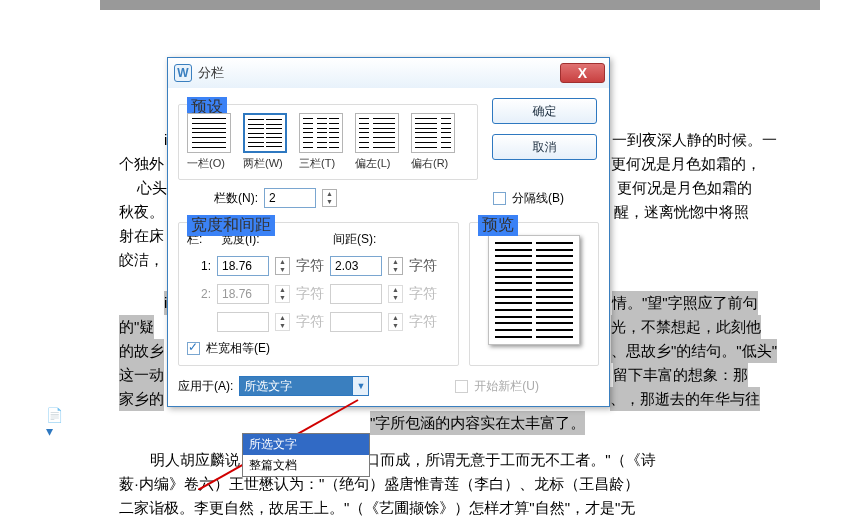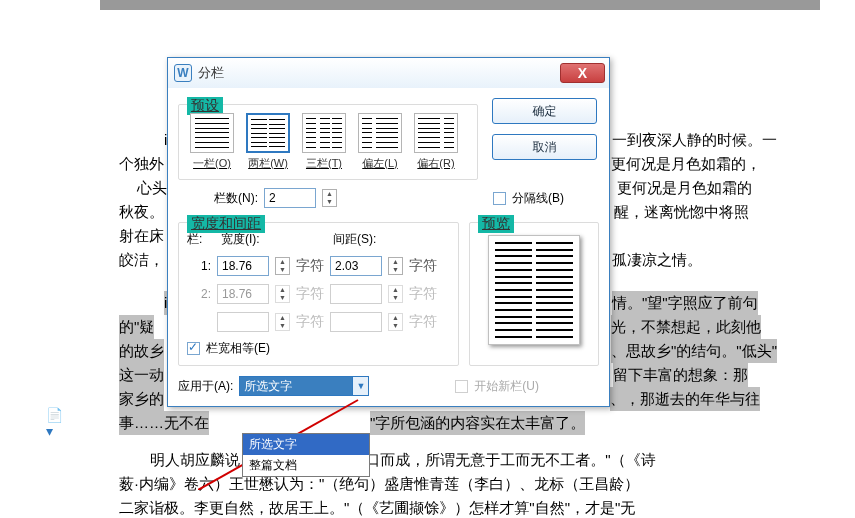--- a/index.html
+++ b/index.html
@@ -12,28 +12,28 @@
 
   .dialog { position: absolute; top: 57px; left: 167px; width: 443px; background: #fff; border: 1px solid #3a7fbf; box-shadow: 2px 2px 6px rgba(0,0,0,.3); }
   .titlebar { height: 30px; background: linear-gradient(to bottom, #ffffff, #e8f2fb); display: flex; align-items: center; padding-left: 6px; }
   .titlebar-icon { width: 18px; height: 18px; border: 1px solid #3a7fbf; border-radius: 3px; display: flex; align-items: center; justify-content: center; color: #3a7fbf; font-size: 12px; font-weight: bold; background: #eaf3fb; }
   .titlebar-title { margin-left: 6px; font-size: 13px; color: #333; }
   .close-btn { margin-left: auto; width: 45px; height: 20px; margin-right: 4px; display: flex; align-items: center; justify-content: center; border-radius: 3px; background: linear-gradient(to bottom,#e07272,#c84040); color:#fff; font-size: 14px; font-weight: bold; border:1px solid #a03030; }
 
   .body { padding: 8px 10px 10px 10px; position: relative; }
 
   .group { border: 1px solid #dcdcdc; border-radius: 2px; padding: 8px; position: relative; margin-top: 8px; }
-  .group-label { position: absolute; top: -8px; left: 8px; background: #14b8a6; padding: 0 4px; font-size: 14px; color: #333; text-decoration: underline; }
+  .group-label { position: absolute; top: -8px; left: 8px; background: #3b82f6; padding: 0 4px; font-size: 16px; color: #333; }
 
   .btn { width: 105px; height: 26px; border: 1px solid #2e78c0; border-radius: 3px; background: linear-gradient(to bottom, #ffffff, #e6f0fa); display:flex; align-items:center; justify-content:center; font-size:12px; color:#234; }
   .btn + .btn { margin-top: 10px; }
   .rightbtns { position:absolute; top: 10px; right: 12px; }
 
   .preset-row { display:flex; gap: 6px; }
-  .preset { display:flex; flex-direction:column; align-items:center; width: 50px; text-decoration: underline; }
+  .preset { display:flex; flex-direction:column; width: 50px; }
   .preset .thumb { width: 44px; height: 40px; border: 1px solid #b5b5b5; background:#fff; position:relative; }
   .preset.sel .thumb { border: 2px solid #2e78c0; }
   .preset .cap { font-size: 11px; margin-top: 3px; color:#333; }
   
   .th-lines { position:absolute; top:4px; bottom:4px; display:flex; flex-direction:column; justify-content: space-between; }
   .th-lines span { height:1px; background:#000; }
 
   .row { display:flex; align-items:center; margin-top: 8px; gap: 6px; }
   .lbl { font-size: 12px; }
   .num { width: 52px; height: 20px; border: 1px solid #7aa6d0; background:#fff; font-size:12px; padding-left:4px; display:flex; align-items:center; justify-content:space-between; }
@@ -71,32 +71,30 @@
   <span class="bgtext" style="top:128px; left:164px;">i</span>
   <span class="bgtext" style="top:128px; left:612px;">一到夜深人静的时候。一</span>
   <span class="bgtext" style="top:152px; left:119px;">个独外</span>
   <span class="bgtext" style="top:152px; left:611px;">更何况是月色如霜的，</span>
   <span class="bgtext" style="top:176px; left:137px;">心头就</span>
   <span class="bgtext" style="top:176px; left:617px;">更何况是月色如霜的</span>
   <span class="bgtext" style="top:200px; left:119px;">秋夜。</span>
   <span class="bgtext" style="top:200px; left:614px;">醒，迷离恍惚中将照</span>
   <span class="bgtext" style="top:224px; left:119px;">射在床</span>
   <span class="bgtext" style="top:248px; left:119px;">皎洁，</span>
-  <span class="bgtext" style="top:248px; left:612px;">孤凄凉之情。</span>
   <span class="bgtext selected" style="top:291px; left:164px;">i</span>
   <span class="bgtext selected" style="top:291px; left:612px;">情。"望"字照应了前句</span>
   <span class="bgtext selected" style="top:315px; left:119px;">的"疑</span>
   <span class="bgtext selected" style="top:315px; left:611px;">光，不禁想起，此刻他</span>
   <span class="bgtext selected" style="top:339px; left:119px;">的故乡</span>
   <span class="bgtext selected" style="top:339px; left:611px;">、思故乡"的结句。"低头"</span>
   <span class="bgtext selected" style="top:363px; left:119px;">这一动</span>
   <span class="bgtext selected" style="top:363px; left:613px;">留下丰富的想象：那</span>
   <span class="bgtext selected" style="top:387px; left:119px;">家乡的</span>
   <span class="bgtext selected" style="top:387px; left:610px;">、，那逝去的年华与往</span>
-  <span class="bgtext selected" style="top:411px; left:119px;">事……无不在</span>
   <span class="bgtext selected" style="top:411px; left:370px;">"字所包涵的内容实在太丰富了。</span>
 
   <span class="bgtext" style="top:448px; left:150px;">明人胡应麟说："太白诸绝句，信口而成，所谓无意于工而无不工者。"（《诗</span>
   <span class="bgtext" style="top:472px; left:119px;">薮·内编》卷六）王世懋认为："（绝句）盛唐惟青莲（李白）、龙标（王昌龄）</span>
   <span class="bgtext" style="top:496px; left:119px;">二家诣极。李更自然，故居王上。"（《艺圃撷馀》）怎样才算"自然"，才是"无</span>
 </div>
 
 <div class="doc-icon">📄▾</div>
 
 <div class="dialog">

